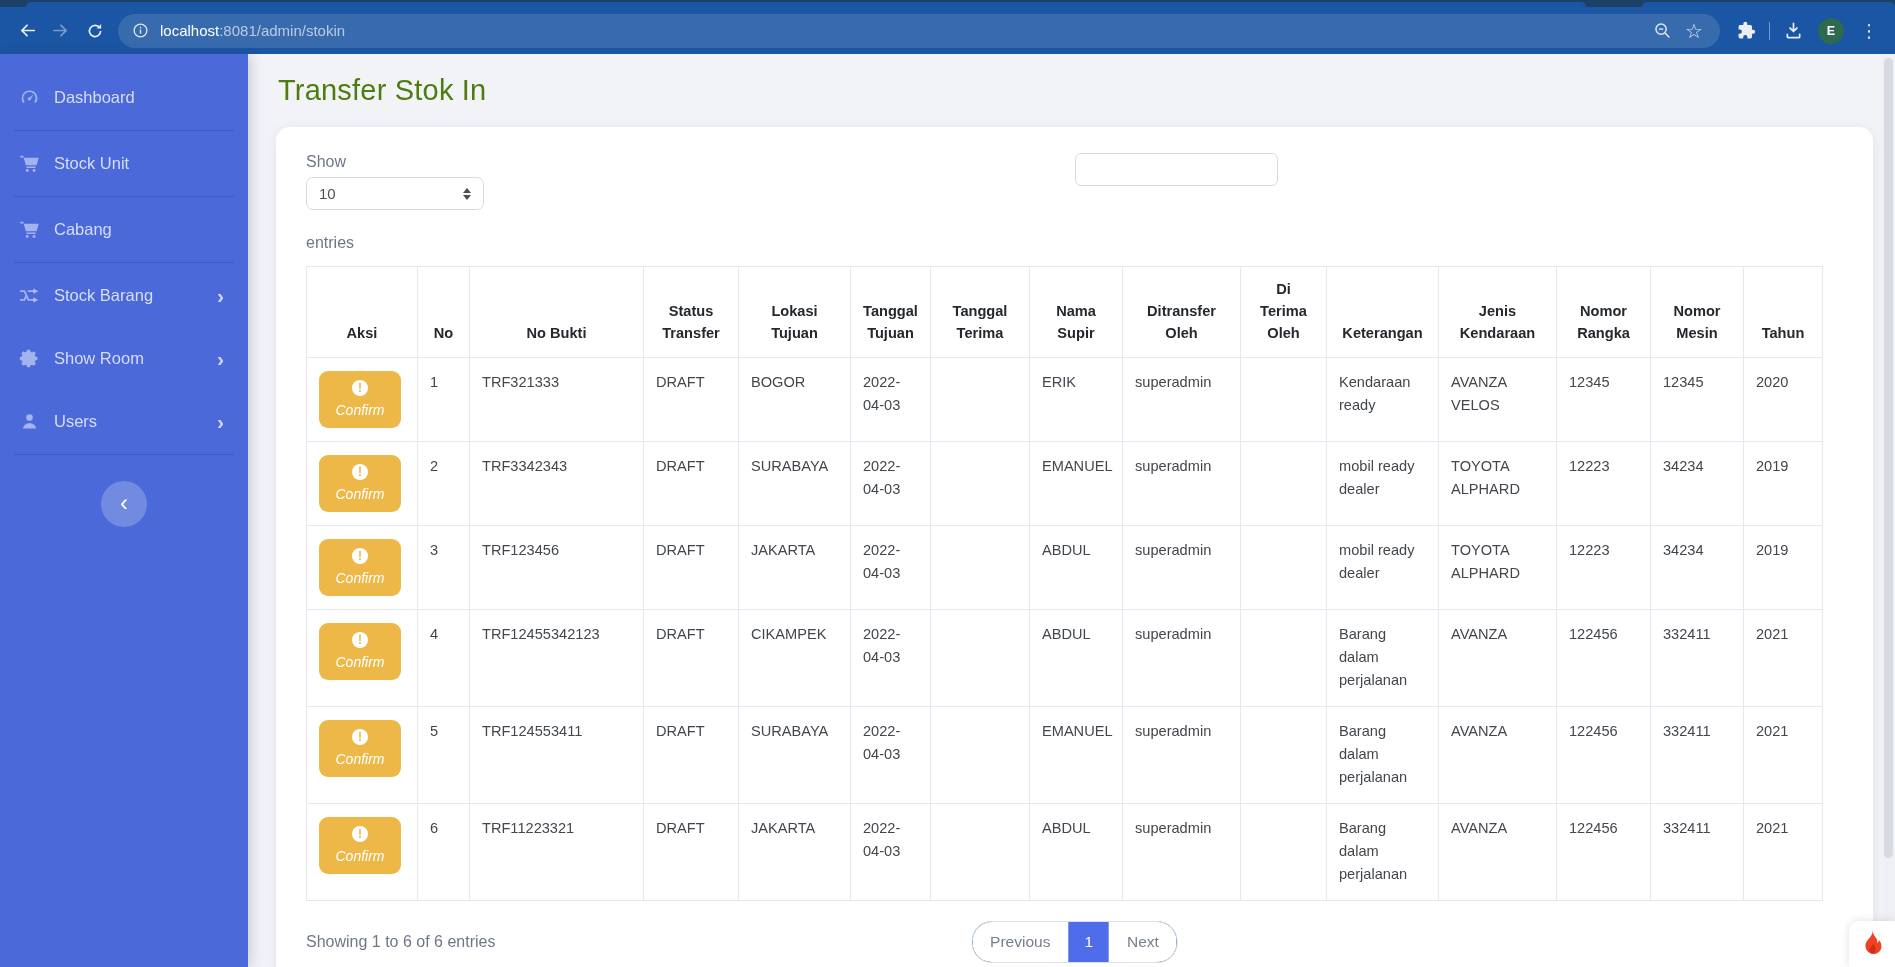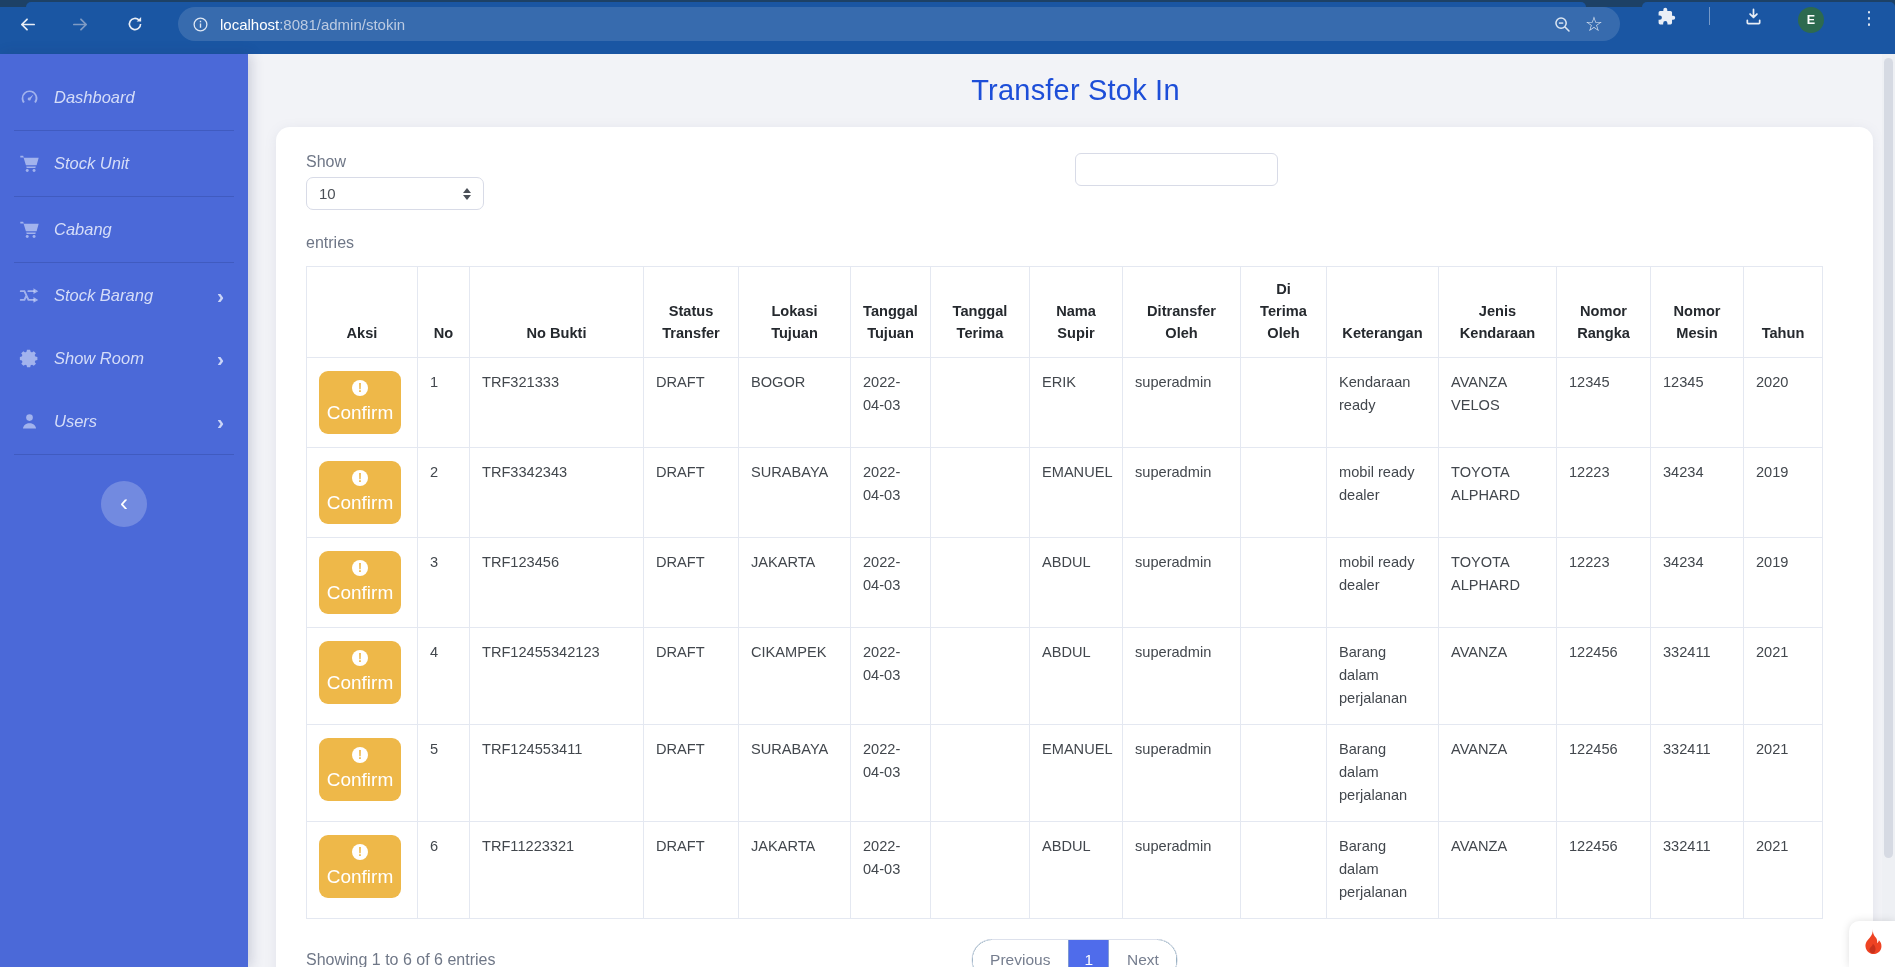--- a/index.html
+++ b/index.html
@@ -9,21 +9,21 @@
     font-family:"Liberation Sans", sans-serif;
     background:#f2f3f7;
   }
 
   
   .chrome { height:54px; }
   .tabstrip { height:7px; background:#1d4166; position:relative; }
   .tabseg { position:absolute; top:2px; bottom:0; background:#1a56a3; border-radius:9px 9px 0 0; }
   .seg1 { left:26px; width:1560px; }
   .seg2 { left:1642px; right:0; }
-  .toolbar { height:47px; background:#1a56a3; display:flex; align-items:flex-start; padding:0 10px;gap:20px; }
+  .toolbar { height:47px; background:#1a56a3; display:flex; align-items:center; padding:0 10px; }
   .navbtn { width:34px; height:34px; border:none; background:transparent; color:#e9eef6;
             border-radius:50%; cursor:pointer; display:flex; align-items:center; justify-content:center; padding:0; }
   .navbtn.fwd { color:#7f9bc4; }
   .navbtn svg { display:block; }
   .mirror { transform:scaleX(-1); }
   .urlpill { flex:1; height:34px; background:rgba(255,255,255,.13); border-radius:17px;
              display:flex; align-items:center; padding:0 10px 0 14px; margin:0 10px 0 6px; color:#fff; cursor:text; }
   .infoicon { display:inline-flex; color:#dfe8f4; }
   .url { font-size:15px; margin-left:11px; white-space:nowrap; }
   .url .host { color:#ffffff; }
@@ -38,29 +38,29 @@
   .kebab { font-size:18px; letter-spacing:0; }
 
   
   .app { display:flex; height:913px; }
   .sidebar { width:248px; flex-shrink:0; background:#4b69d8; box-shadow:3px 0 12px rgba(40,50,100,.20); }
   .side-nav { padding-top:12px; }
   .side-item { display:flex; align-items:center; gap:14px; padding:21px 18px 21px 19px;
                color:#d5ddf8; font-size:16.5px; cursor:pointer; }
   .side-icon { width:21px; height:21px; color:rgba(235,240,255,.55); display:inline-flex; flex-shrink:0; }
   .side-icon svg { width:21px; height:21px; }
-  .side-label { flex:1;font-style:italic; }
+  .side-label { flex:1; }
   .side-chev { color:rgba(235,240,255,.8); font-size:21px; font-weight:bold; margin-right:6px; line-height:1; }
   .side-div { border:none; border-top:1px solid rgba(10,20,70,.16); margin:1px 14px; }
   .collapse-wrap { display:flex; justify-content:center; margin-top:26px; }
   .collapse-btn { width:46px; height:46px; border-radius:50%; border:none; background:rgba(255,255,255,.22);
                   color:#fff; font-size:24px; cursor:pointer; line-height:1; padding-bottom:4px; }
 
   .content { flex:1; padding:8px 22px 0 28px; }
-  .page-title { font-size:29px; font-weight:500; color:#1d4ed8; margin:12px 0 20px 2px; letter-spacing:.2px;text-align:center; }
+  .page-title { font-size:29px; font-weight:500; color:#4d7c0f; margin:12px 0 20px 2px; letter-spacing:.2px; }
 
   .card { background:#fff; border-radius:14px; box-shadow:0 2px 12px rgba(120,130,160,.13);
           padding:26px 30px 22px; min-height:838px; }
 
   
   .controls { display:flex; margin-bottom:14px; }
   .length-block, .search-block { width:50%; }
   .lbl { font-size:16px; color:#6f7787; margin-bottom:6px; }
   .select { width:178px; height:33px; border:1px solid #d8dbe7; border-radius:7px; display:flex; align-items:center;
             padding:0 12px; font-size:15px; color:#4c5158; cursor:pointer; background:#fff; }
@@ -76,21 +76,21 @@
   table.dt { border-collapse:collapse; table-layout:fixed; width:1516px; font-size:14.6px; }
   .dt th, .dt td { border:1px solid #e4e8f1; }
   .dt th { vertical-align:bottom; text-align:center; font-weight:bold; color:#25292e;
            padding:12px; line-height:1.5; cursor:pointer; }
   .dt td { vertical-align:top; text-align:left; color:#42474d; padding:13px 12px; line-height:1.6; }
   .confirm-btn { width:82px; background:#eeb849; border:none; border-radius:9px; color:#fff;
                  padding:9px 0 10px; display:flex; flex-direction:column; align-items:center; gap:6px;
                  cursor:pointer; font-family:inherit; }
   .excl { width:16px; height:16px; border-radius:50%; background:#fff; color:#eeb849; font-weight:bold;
           font-size:12px; line-height:16px; text-align:center; }
-  .clabel { font-size:19px; }
+  .clabel { font-size:14px;font-style:italic; }
 
   
   .tfooter { display:flex; align-items:center; position:relative; margin-top:20px; height:42px; }
   .info { font-size:16px; color:#6f7787; }
   .pagination { position:absolute; left:50%; transform:translateX(-50%); display:flex;
                 border:1px solid #dde1ec; border-radius:20px; overflow:hidden; background:#0c4a6e; }
   .pbtn { border:none; background:#fff; font-size:15.5px; color:#767e8f; padding:0 18px; height:40px;
           cursor:pointer; font-family:inherit; }
   .pbtn.cur { background:#4f6ceb; color:#fff; padding:0 16px; }
 

